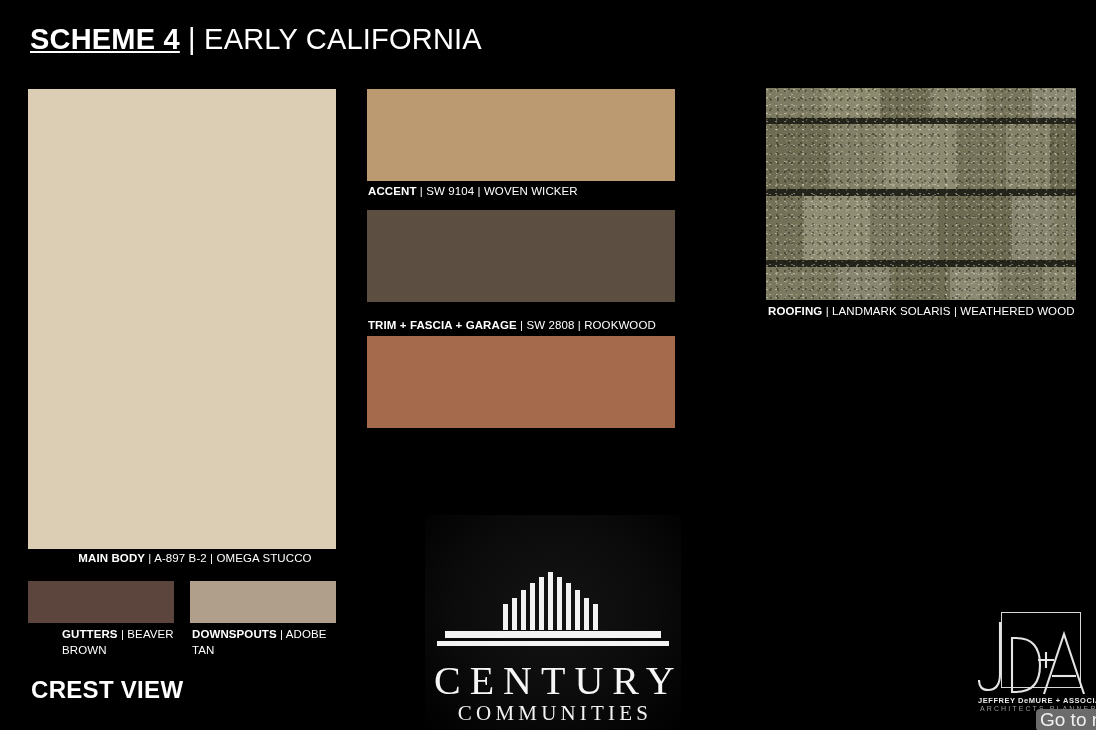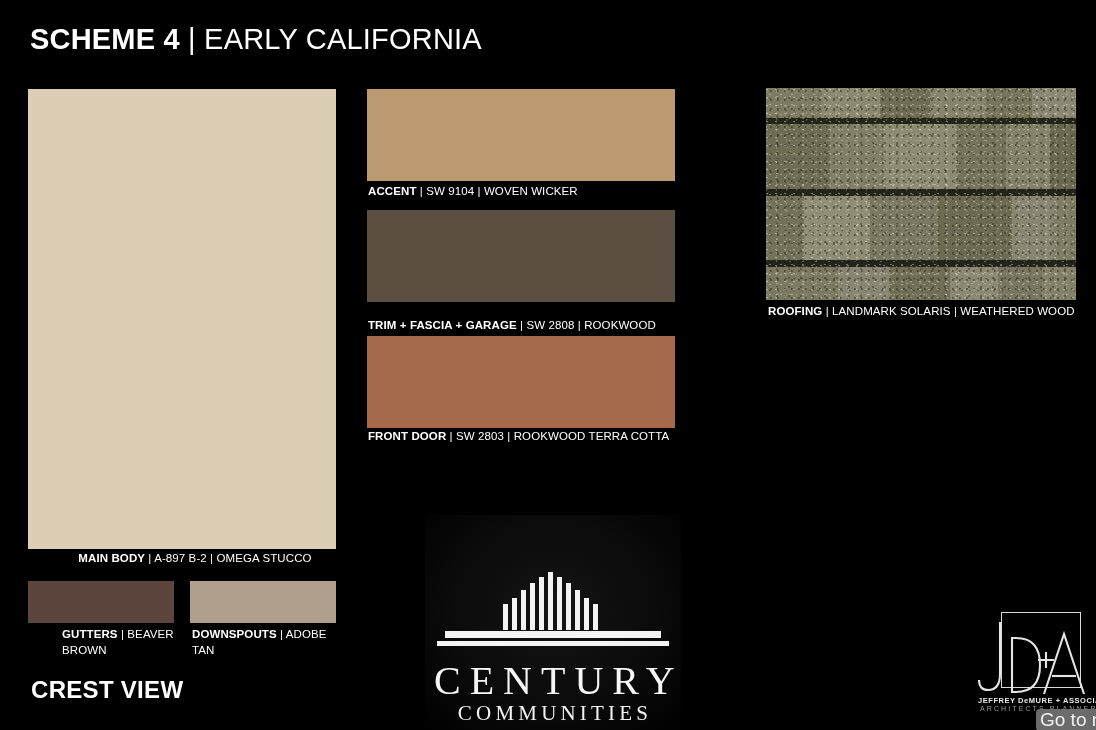--- a/index.html
+++ b/index.html
@@ -11,21 +11,21 @@
     color: #ffffff;
   }
   #board { position: relative; width: 1096px; height: 730px; }
 
   
   .sheet-title {
     position: absolute; left: 30px; top: 22px;
     font-size: 29px; letter-spacing: 0.2px;
     white-space: nowrap; line-height: 34px;
   }
-  .sheet-title .b { font-weight: bold; }
+  .sheet-title .b { font-weight: bold; text-decoration: underline; }
   .sheet-title .n { font-weight: normal; }
 
   .plan-name {
     position: absolute; left: 31px; top: 676px;
     font-size: 24px; font-weight: bold; letter-spacing: 0.3px;
     white-space: nowrap;
   }
 
   
   .caption {
@@ -157,23 +157,20 @@
   <div class="caption" style="left:368px; top:184px; width:330px;">
     <span class="b">ACCENT</span><span> | <span>SW 9104</span> | <span>WOVEN WICKER</span></span>
   </div>
 
   <div class="swatch" style="left:367px; top:210px; width:308px; height:92px; background:#5C4E41;"></div>
   <div class="caption" style="left:368px; top:318px; width:306px;">
     <span class="b">TRIM + FASCIA + GARAGE</span><span> | <span>SW 2808</span> | <span>ROOKWOOD DARK BROWN</span></span>
   </div>
 
   <div class="swatch" style="left:367px; top:336px; width:308px; height:92px; background:#A5694B;"></div>
-  <div class="caption" style="left:368px; top:429px; width:330px;">
-    <span class="b">FRONT DOOR</span><span> | <span>SW 2803</span> | <span>ROOKWOOD TERRA COTTA</span></span>
-  </div>
 
   <div class="roof-photo" style="left:766px; top:88px; width:310px; height:212px;">
 
     <div class="roof-course" style="top:0; height:32px;">
       <div class="tab" style="left:0;     width:56px;  background:#7d7b62;"></div>
       <div class="tab" style="left:56px;  width:58px;  background:#8c8a6e;"></div>
       <div class="tab" style="left:114px; width:50px;  background:#6f6d54;"></div>
       <div class="tab" style="left:164px; width:56px;  background:#86846a;"></div>
       <div class="tab" style="left:220px; width:46px;  background:#76745b;"></div>
       <div class="tab" style="left:266px; width:44px;  background:#8a8872;"></div>

